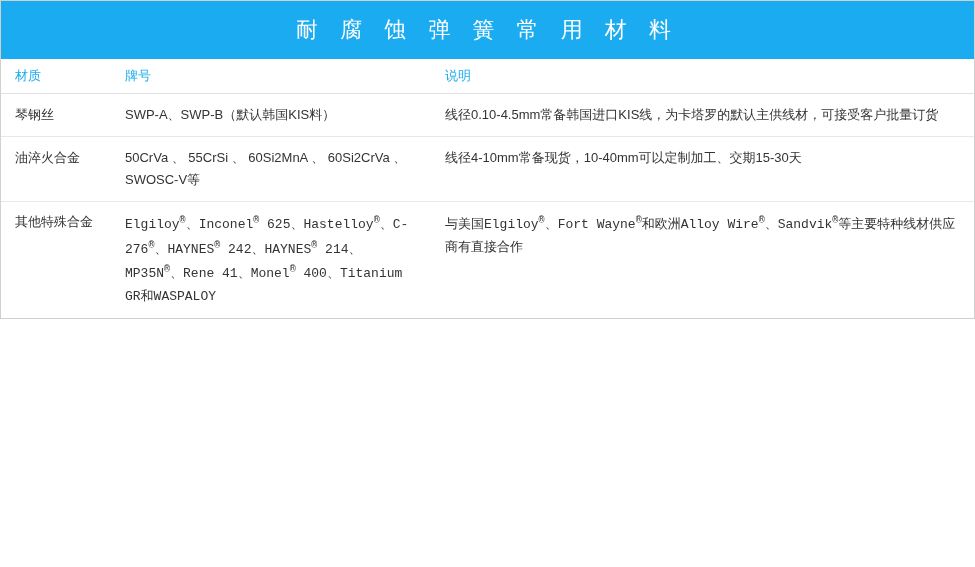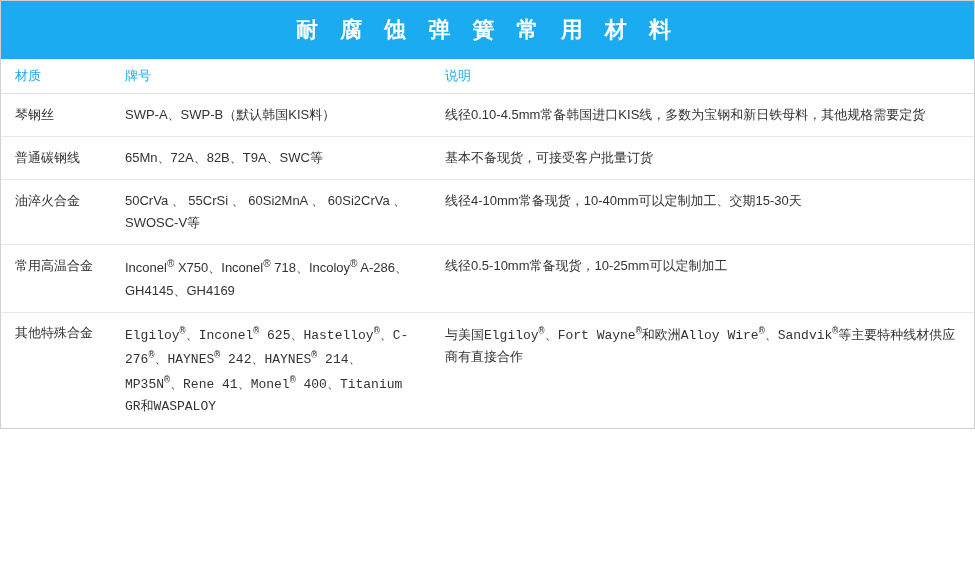--- a/index.html
+++ b/index.html
@@ -14,21 +14,21 @@
       width: 975px;
       border: 1px solid #d0d0d0;
     }
     .table-title {
       background: #1aabf0;
       color: #fff;
       text-align: center;
       padding: 14px 10px;
       font-size: 22px;
       letter-spacing: 8px;
-      font-weight: bold;
+      font-weight: normal;
     }
     .main-table {
       width: 100%;
       border-collapse: collapse;
       padding-left: 8px;
     }
     .main-table th {
       color: #1aabf0;
       font-weight: normal;
       padding: 8px 14px;
@@ -73,36 +73,26 @@
       <tr>
         <th class="col-material">材质</th>
         <th class="col-brand">牌号</th>
         <th class="col-desc">说明</th>
       </tr>
     </thead>
     <tbody id="table-body">
         <tr>
           <td class="col-material">琴钢丝</td>
           <td class="col-brand">SWP-A、SWP-B（默认韩国KIS料）</td>
-          <td class="col-desc">线径0.10-4.5mm常备韩国进口KIS线，多数为宝钢和新日铁母料，其他规格需要定货</td>
-        </tr>
-        <tr>
-          <td class="col-material">普通碳钢线</td>
-          <td class="col-brand">65Mn、72A、82B、T9A、SWC等</td>
-          <td class="col-desc">基本不备现货，可接受客户批量订货</td>
+          <td class="col-desc">线径0.10-4.5mm常备韩国进口KIS线，为卡塔罗的默认主供线材，可接受客户批量订货</td>
         </tr>
         <tr>
           <td class="col-material">油淬火合金</td>
           <td class="col-brand">50CrVa 、 55CrSi 、 60Si2MnA 、 60Si2CrVa 、SWOSC-V等</td>
           <td class="col-desc">线径4-10mm常备现货，10-40mm可以定制加工、交期15-30天</td>
-        </tr>
-        <tr>
-          <td class="col-material">常用高温合金</td>
-          <td class="col-brand">Inconel<sup>®</sup> X750、Inconel<sup>®</sup> 718、Incoloy<sup>®</sup> A-286、GH4145、GH4169</td>
-          <td class="col-desc">线径0.5-10mm常备现货，10-25mm可以定制加工</td>
         </tr>
         <tr>
           <td class="col-material">其他特殊合金</td>
           <td class="col-brand">Elgiloy<sup>®</sup>、Inconel<sup>®</sup> 625、Hastelloy<sup>®</sup>、C-276<sup>®</sup>、HAYNES<sup>®</sup> 242、HAYNES<sup>®</sup> 214、MP35N<sup>®</sup>、Rene 41、Monel<sup>®</sup> 400、Titanium GR和WASPALOY</td>
           <td class="col-desc">与美国Elgiloy<sup>®</sup>、Fort Wayne<sup>®</sup>和欧洲Alloy Wire<sup>®</sup>、Sandvik<sup>®</sup>等主要特种线材供应商有直接合作</td>
         </tr>
       </tbody>
   </table>
 </div>
 

